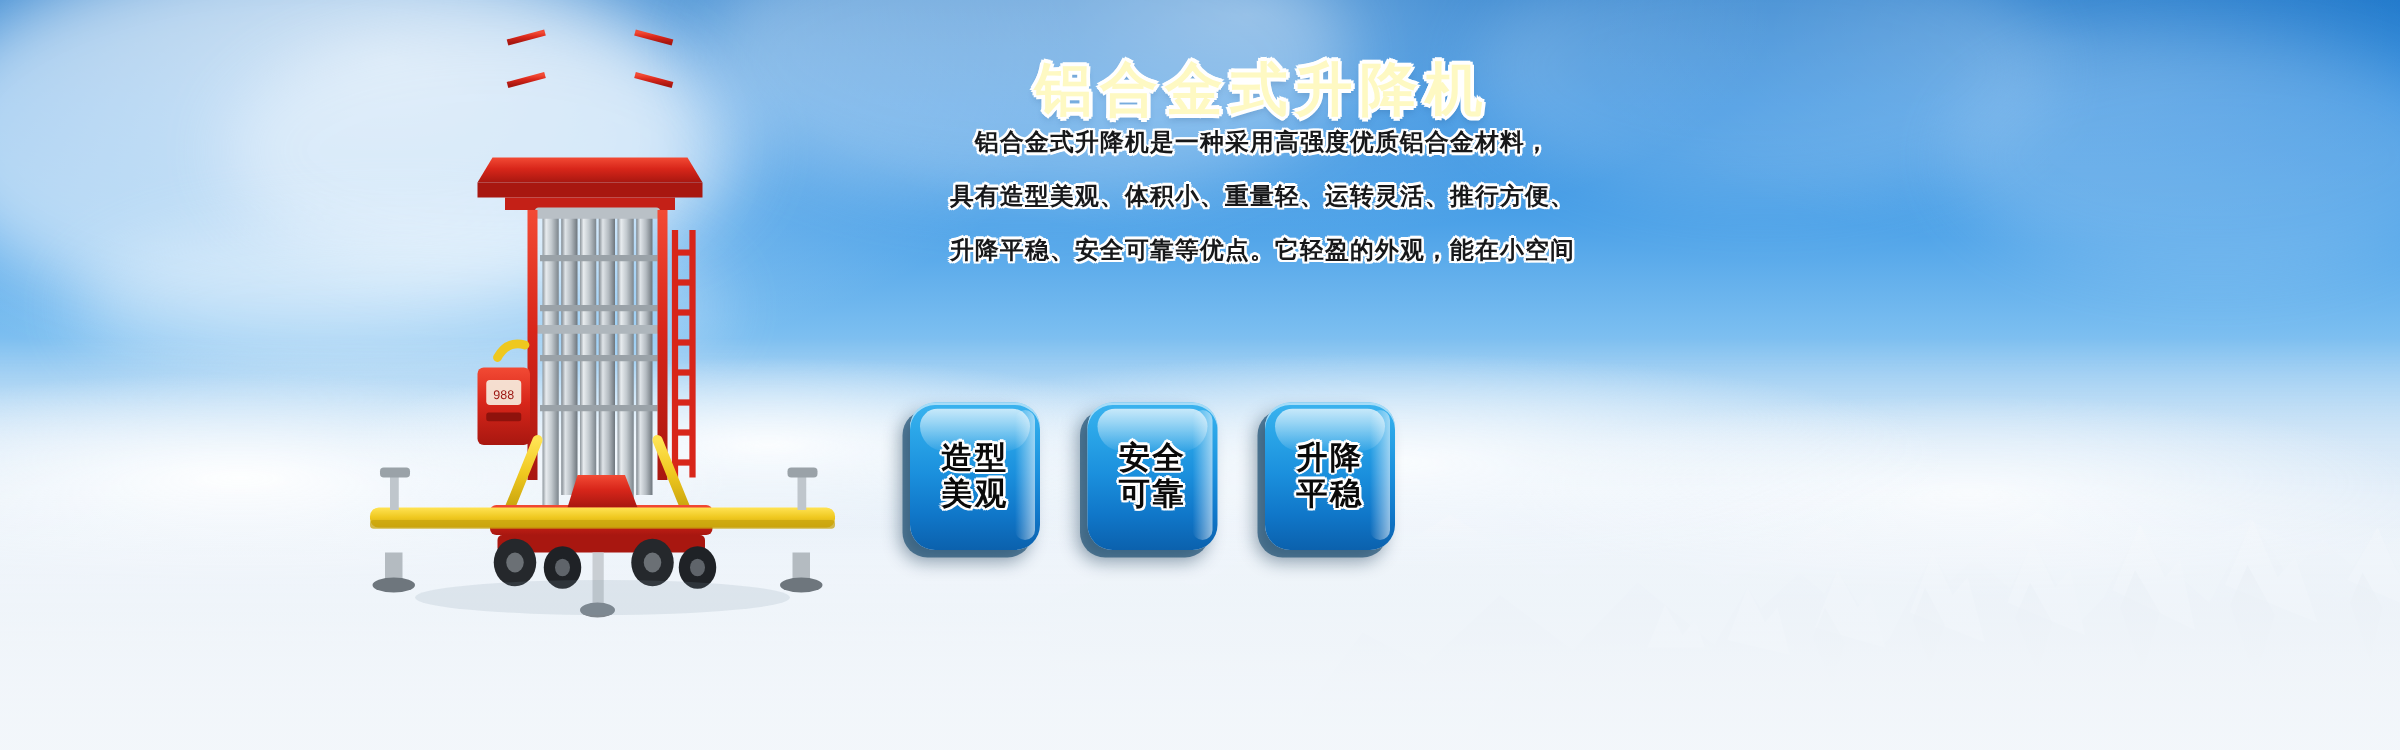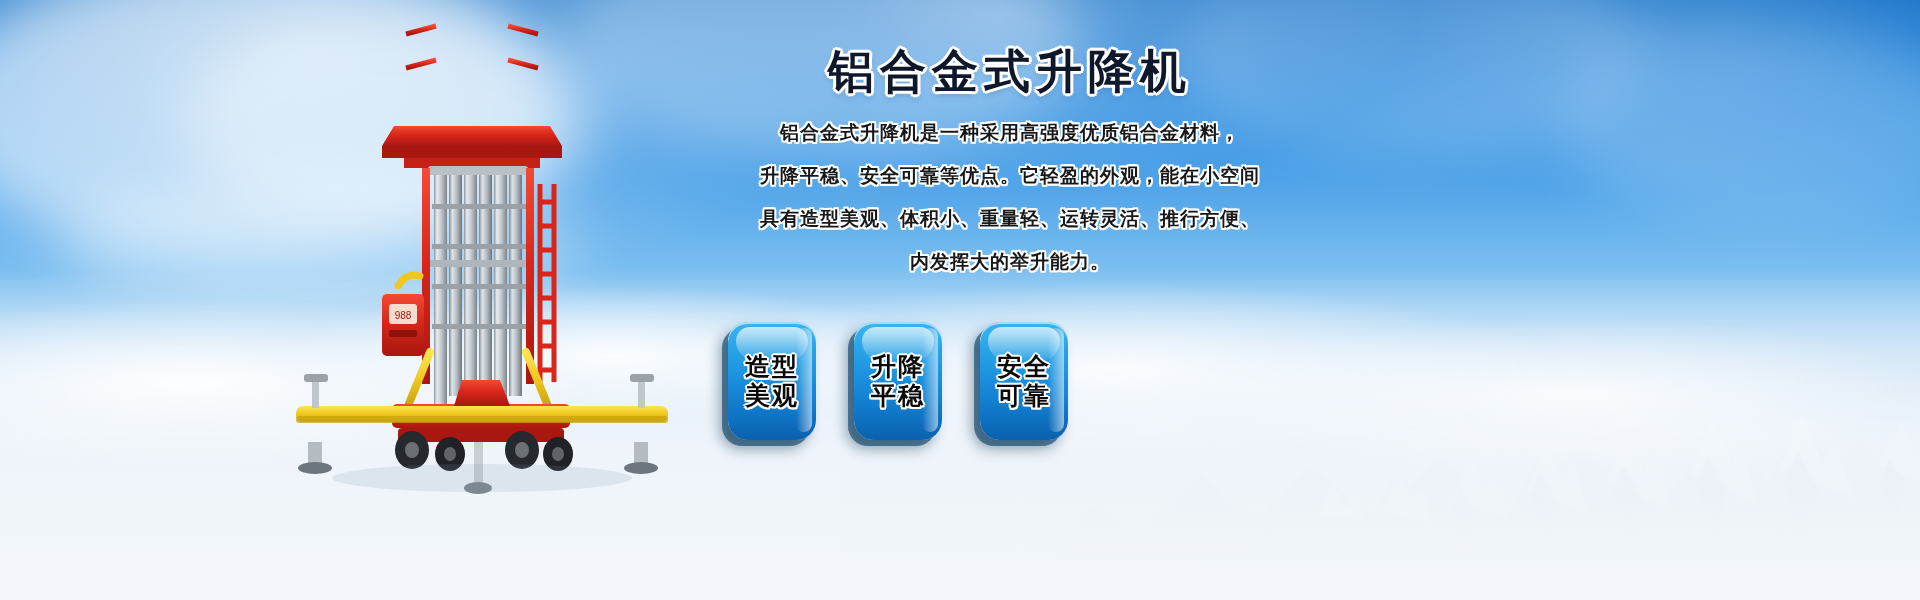--- a/index.html
+++ b/index.html
@@ -58,40 +58,40 @@
   .mtns{position:absolute;right:0;bottom:0;width:1080px;height:330px;}
   .mtns svg{display:block;width:100%;height:100%;}
 
   
   .machine{position:absolute;left:286px;top:8px;width:390px;height:490px;}
   .machine svg{display:block;width:100%;height:100%;}
 
   
   .copy{position:absolute;left:700px;top:46px;width:620px;text-align:center;}
   .headline{
-    font-size:46px;font-weight:bold;letter-spacing:6px;color:#0f172a;
+    font-size:46px;font-weight:bold;letter-spacing:6px;color:#fef9c3;
     line-height:1.1;
     text-shadow:
       -2px -2px 0 #fff, 2px -2px 0 #fff, -2px 2px 0 #fff, 2px 2px 0 #fff,
       -3px 0 0 #fff, 3px 0 0 #fff, 0 -3px 0 #fff, 0 3px 0 #fff,
       0 4px 6px rgba(20,60,110,.28);
   }
-  .para{margin-top:26px;}
+  .para{margin-top:8px;}
   .pline{
     font-size:19px;font-weight:bold;color:#17181a;letter-spacing:1px;
     line-height:1;margin-bottom:24px;white-space:nowrap;
     text-shadow:
       -1.6px -1.6px 0 #fff, 1.6px -1.6px 0 #fff, -1.6px 1.6px 0 #fff, 1.6px 1.6px 0 #fff,
       -2px 0 0 #fff, 2px 0 0 #fff, 0 -2px 0 #fff, 0 2px 0 #fff;
   }
 
   
   .features{position:absolute;left:728px;top:322px;display:flex;gap:38px;}
   .feat{
-    position:relative;width:88px;height:118px;border-radius:20px;
+    position:relative;width:104px;height:118px;border-radius:20px;
     background:
       linear-gradient(to bottom,
         #3bb3ef 0%, #2ba6e8 20%, #1b90dd 48%, #1077c9 76%, #0b61ad 100%);
     box-shadow:
       inset 0 2px 0 rgba(255,255,255,.55),
       -6px 6px 0 rgba(10,64,104,.62),
       -8px 9px 14px rgba(8,42,72,.42);
     display:flex;flex-direction:column;align-items:center;justify-content:center;
   }
   .feat::before{ 
@@ -325,34 +325,33 @@
       <ellipse cx="192" cy="480" rx="14" ry="6" fill="#7e868d"></ellipse>
 
       <ellipse cx="196" cy="470" rx="150" ry="14" fill="#7f93ab" opacity=".16"></ellipse>
     </svg>
   </div>
 
   <div class="copy">
     <div class="headline">铝合金式升降机</div>
     <div class="para">
       <div class="pline">铝合金式升降机是一种采用高强度优质铝合金材料，</div>
+      <div class="pline">具有造型美观、体积小、重量轻、运转灵活、推行方便、</div>
       <div class="pline">升降平稳、安全可靠等优点。它轻盈的外观，能在小空间</div>
-      <div class="pline">具有造型美观、体积小、重量轻、运转灵活、推行方便、</div>
-      <div class="pline">内发挥大的举升能力。</div>
     </div>
   </div>
 
   <div class="features">
     <div class="feat">
       <div class="ft">造型</div>
       <div class="ft">美观</div>
     </div>
     <div class="feat">
+      <div class="ft">安全</div>
+      <div class="ft">可靠</div>
+    </div>
+    <div class="feat">
       <div class="ft">升降</div>
       <div class="ft">平稳</div>
     </div>
-    <div class="feat">
-      <div class="ft">安全</div>
-      <div class="ft">可靠</div>
-    </div>
   </div>
 
 </div>
 
 </body></html>

